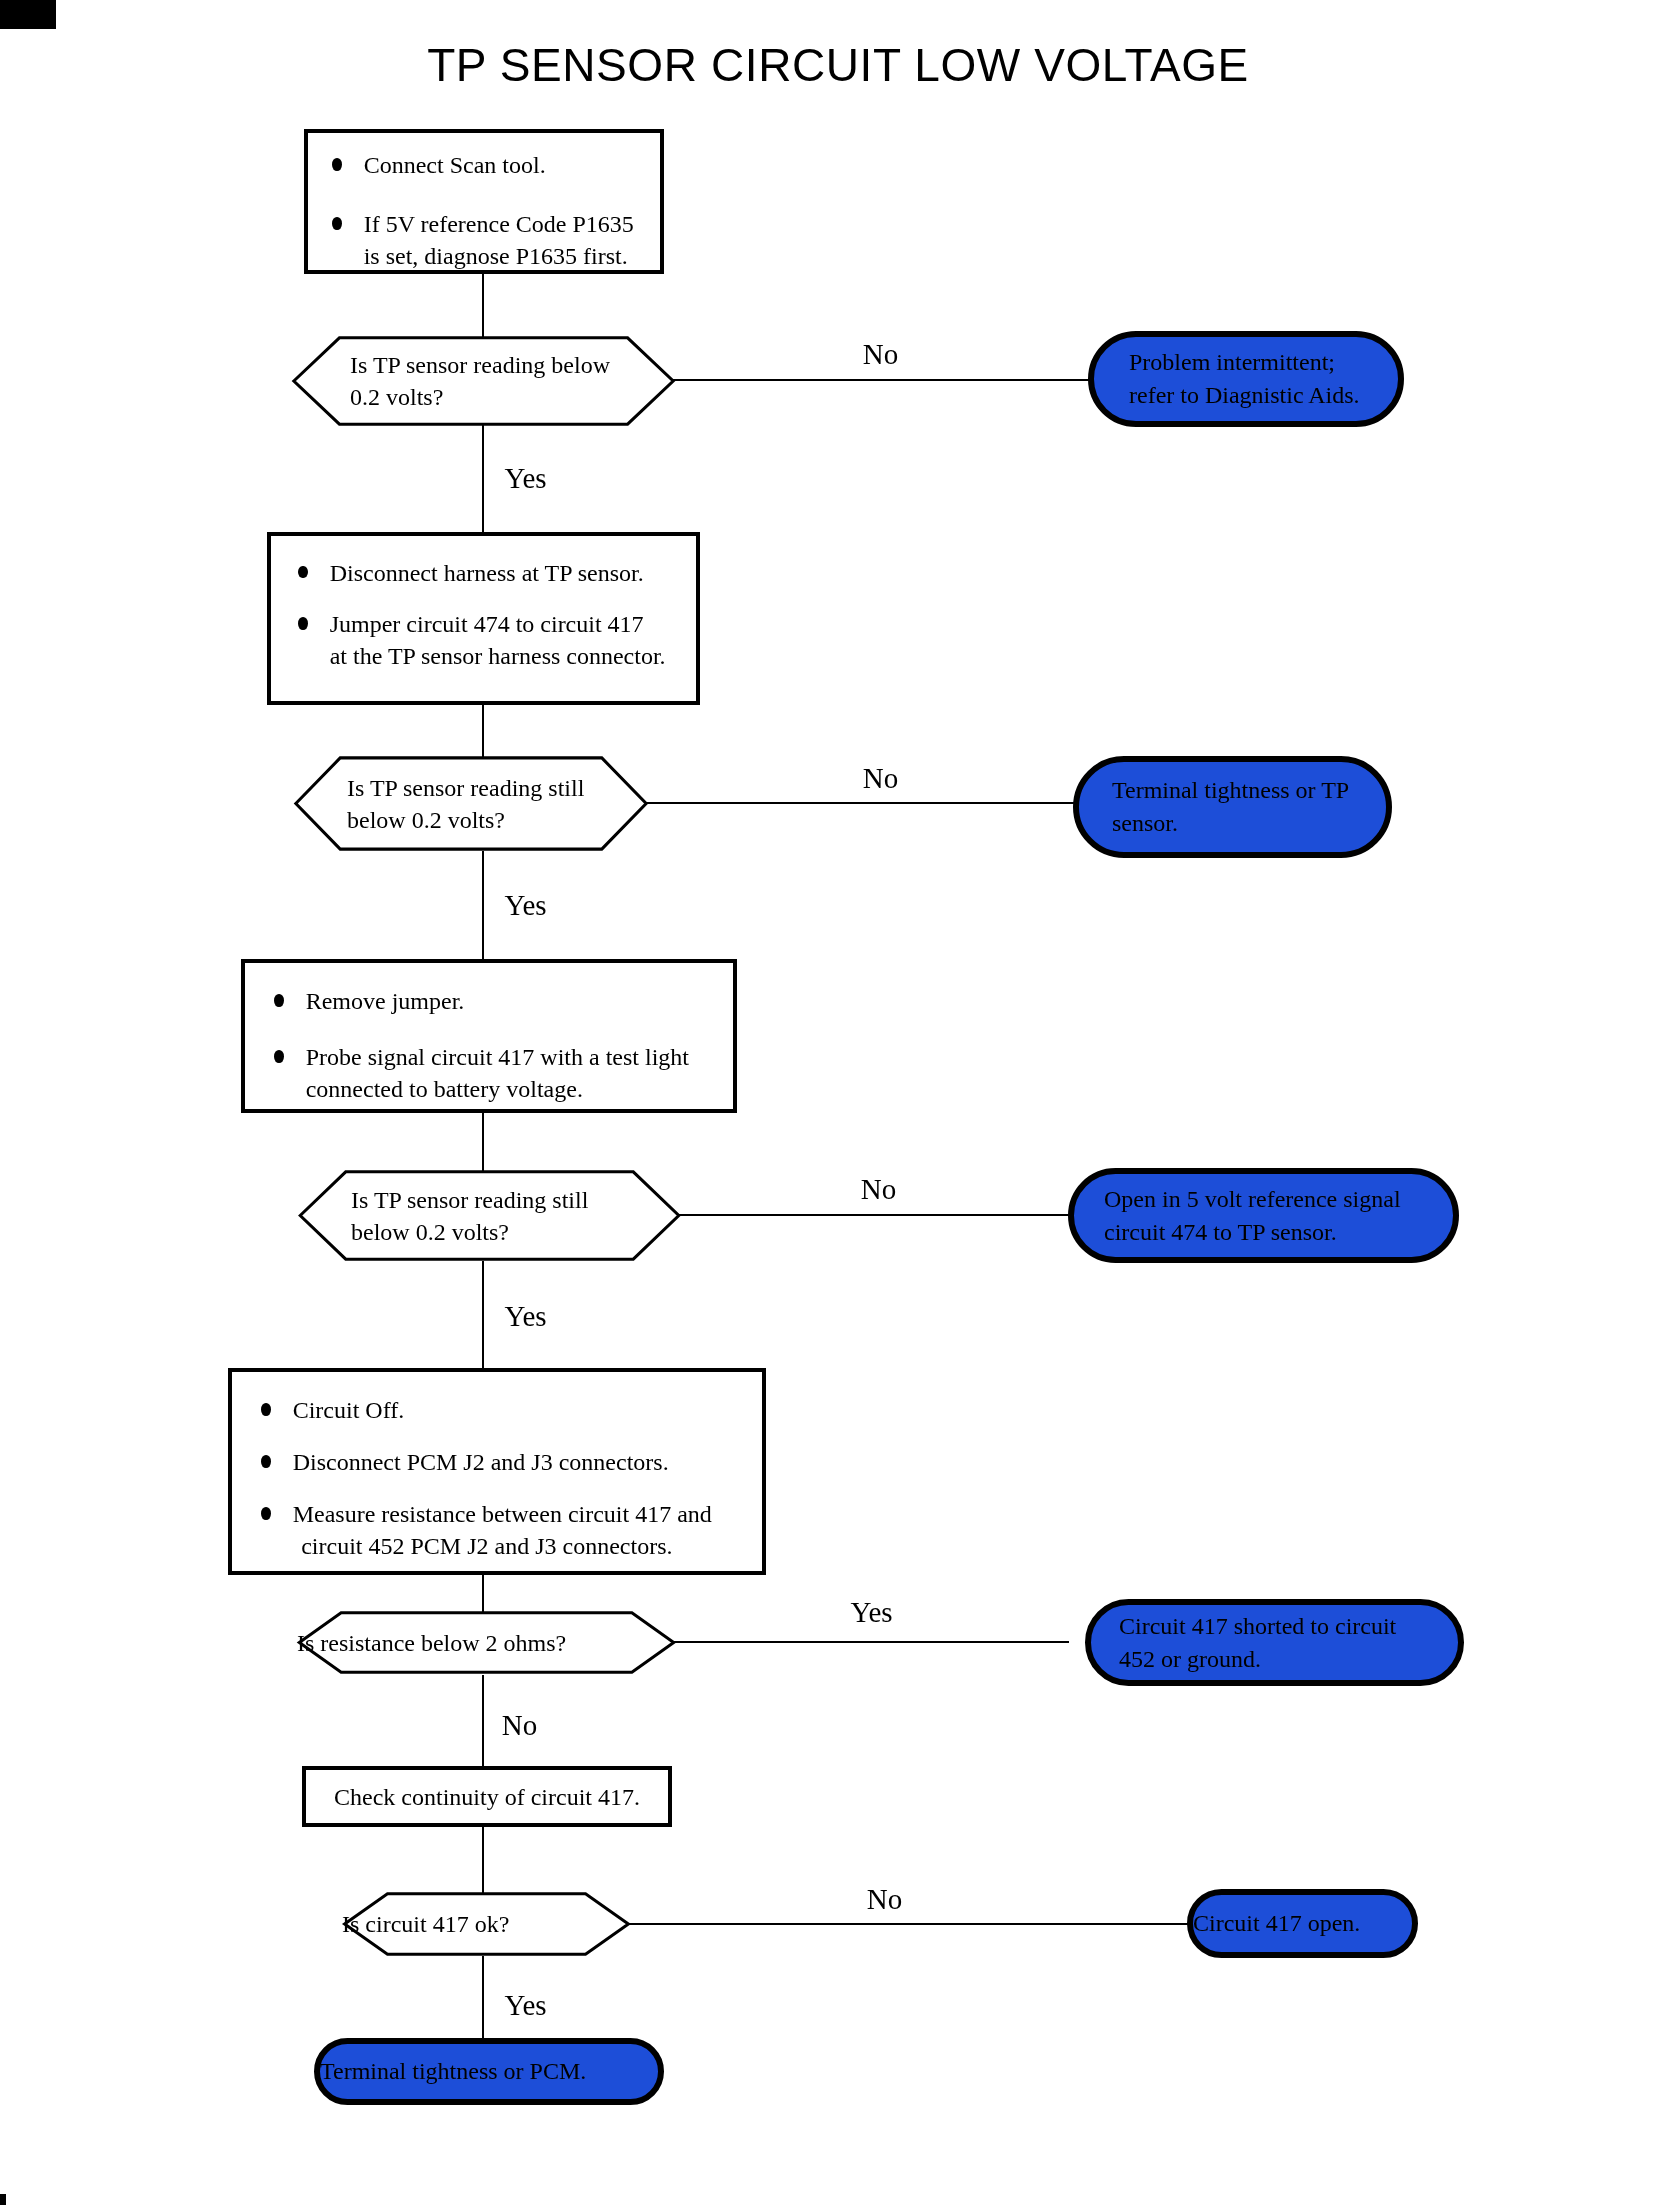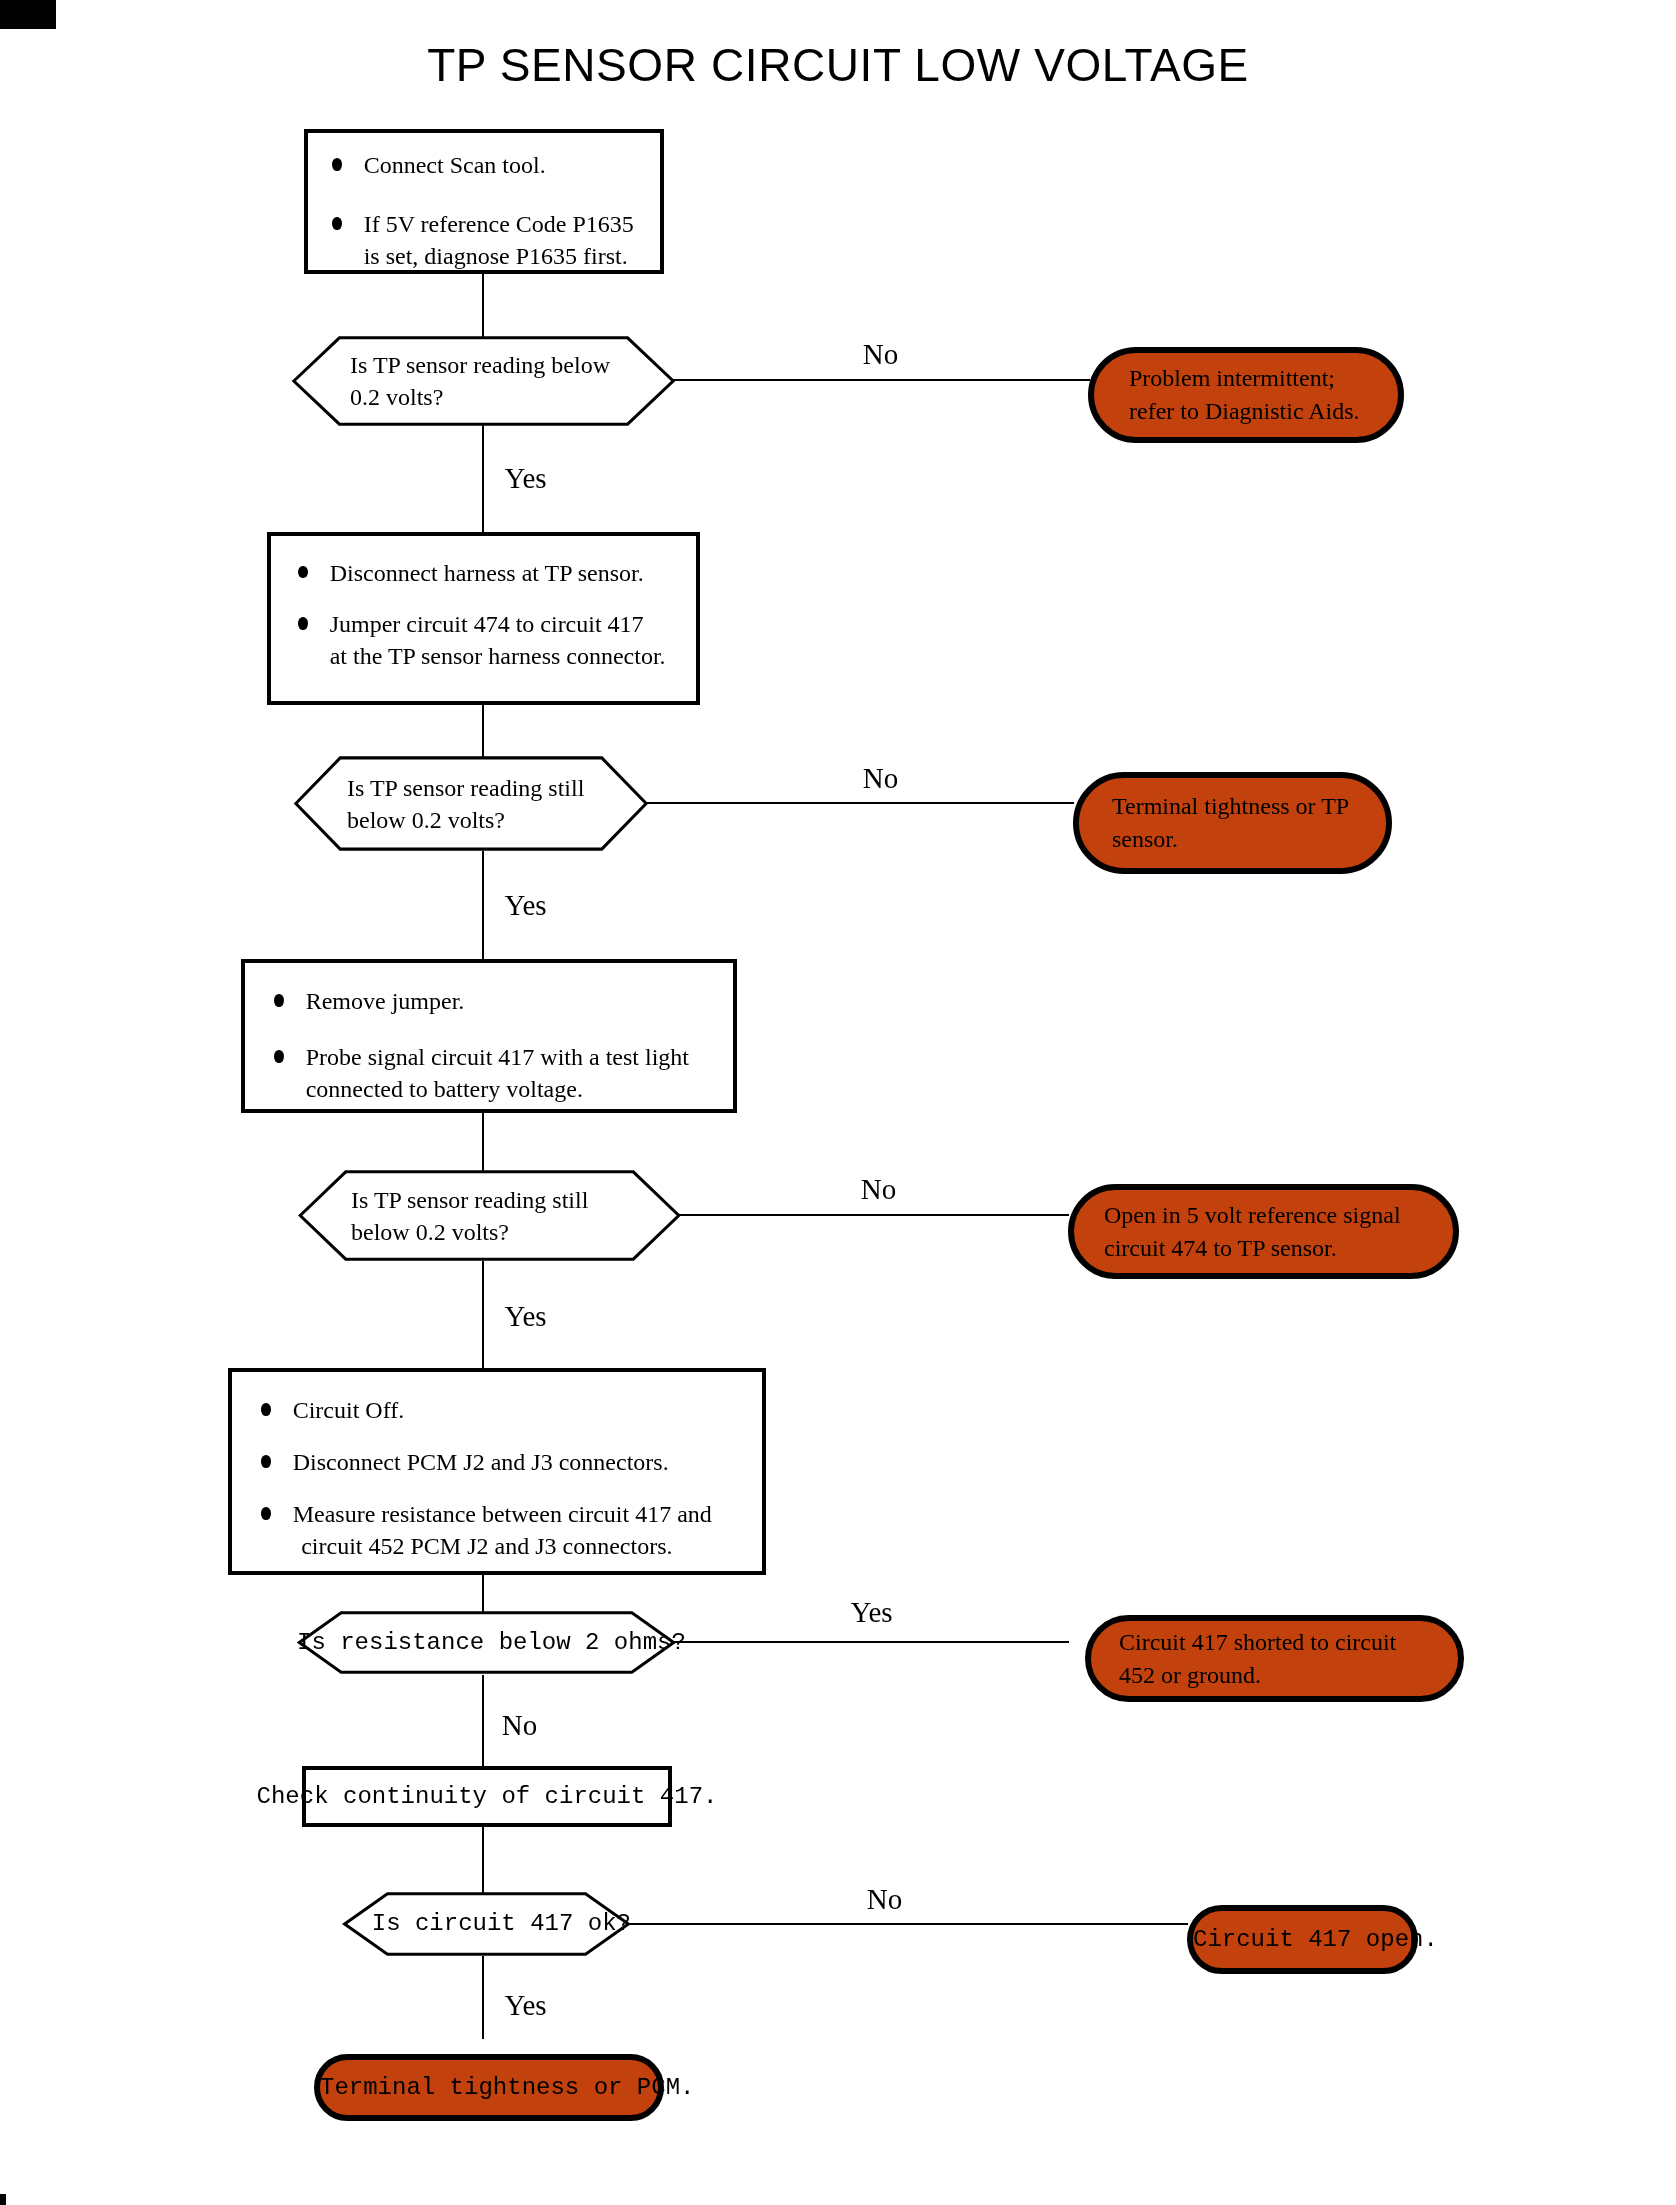--- a/index.html
+++ b/index.html
@@ -2,25 +2,25 @@
 <html style="font-size:9.7px"><head>
 <meta charset="utf-8">
 <style>
   html,body{margin:0;padding:0;background:#fff;}
   #page{position:relative;width:1676px;height:2205px;background:#fff;color:#000;
         font-family:"Liberation Serif", serif;overflow:hidden;}
   .abs{position:absolute;box-sizing:border-box;}
   #title{left:0;top:38px;width:1676px;text-align:center;
          font-family:"Liberation Sans", sans-serif;font-size:46px;letter-spacing:0.6px;}
   .pbox{border:4.9px solid #000;background:#fff;}
-  .term{border:6.7px solid #000;background:#c2410c;border-radius:51px;
-        display:flex;flex-direction:column;justify-content:center;margin-top:16px;}
+  .term{border:6.7px solid #000;background:#1d4ed8;border-radius:51px;
+        display:flex;flex-direction:column;justify-content:center;}
   .term .line{line-height:33px;}
   .line{font-size:24px;line-height:32px;white-space:nowrap;}
-  .center{text-align:right;font-family:Liberation Mono, monospace;}
+  .center{text-align:left;}
   .vline{width:2.4px;background:#000;}
   .hline{height:2.4px;background:#000;}
   .lbl{font-size:29px;width:67px;text-align:center;white-space:nowrap;}
   .brow{position:absolute;display:flex;}
   .dot{width:9.7px;height:12.8px;border-radius:50%;background:#000;
        margin-top:9px;flex:0 0 auto;}
   .btxt{margin-left:22px;}
   .hexwrap{overflow:visible;}
   .hexwrap svg{position:absolute;left:0;top:0;overflow:visible;}
   .hextext{position:absolute;top:0;left:0;right:0;bottom:0;

